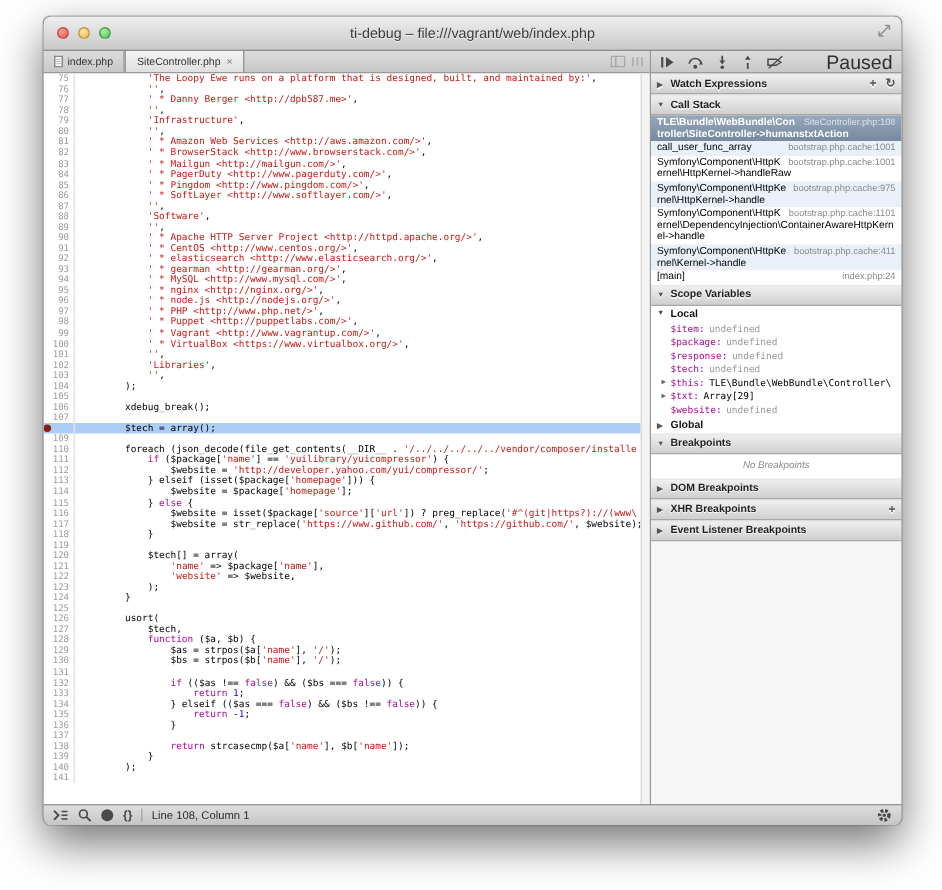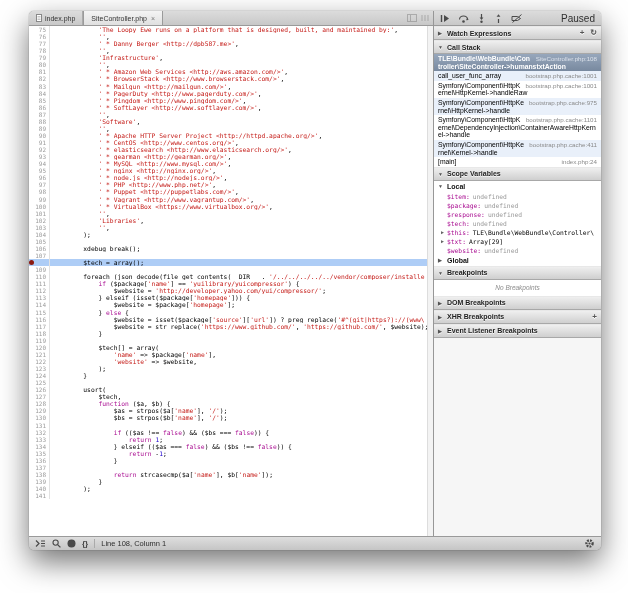--- a/index.html
+++ b/index.html
@@ -49,21 +49,21 @@
   .bp-dot{display:inline-block;width:5px;height:5px;border-radius:50%;background:#8b1a10;
           margin:1px 10px 0 0;vertical-align:top;}
   .tok-str{color:#c41a16;}
   .tok-kw{color:#a90d91;}
   .tok-num{color:#1c00cf;}
   .vscroll{position:absolute;right:0;top:0;bottom:0;width:5px;background:#f3f3f3;border-left:1px solid #ddd;}
   
   .sidebar{flex:1;display:flex;flex-direction:column;background:#f5f5f5;min-width:0;}
   .debugbar{height:14px;flex:none;background:linear-gradient(#dcdcdc,#c8c8c8);
             border-bottom:1px solid #9a9a9a;display:flex;align-items:center;gap:8px;padding:0 6px;}
-  .paused{margin-left:auto;font-size:10px;color:#2f2f2f;}
+  .paused{margin-left:auto;font-size:13px;color:#2f2f2f;}
   .sb-scroll{flex:1;overflow:hidden;display:flex;flex-direction:column;}
   .sb-header{height:12px;flex:none;background:linear-gradient(#efefef,#cfcfcf);
              border-bottom:1px solid #a8a8a8;border-top:1px solid #e8e8e8;
              display:flex;align-items:center;padding:0 4px;font-size:7px;font-weight:bold;
              color:#1f1f1f;text-shadow:0 1px 0 rgba(255,255,255,.8);}
   .tri{font-size:5px;color:#555;margin-right:3px;width:6px;display:inline-block;}
   .hdr-btns{margin-left:auto;display:flex;gap:6px;color:#555;}
   .hdr-btn{font-size:8px;line-height:8px;}
   
   .frame{padding:1px 4px;font-size:6.8px;line-height:7.6px;overflow:hidden;background:#fff;}
@@ -93,20 +93,33 @@
   .sb-sep{width:1px;height:9px;background:#aaa;}
   .gear{margin-left:auto;}
   .icon{display:inline-flex;align-items:center;justify-content:center;}
 </style>
 </head>
 <body>
 
 <div class="page">
   <div class="window">
 
+    <div class="titlebar">
+      <div class="traffic">
+        <span class="light r"></span>
+        <span class="light y"></span>
+        <span class="light g"></span>
+      </div>
+      <span class="wtitle">ti-debug – file:///vagrant/web/index.php</span>
+      <span class="resize-glyph icon">
+        <svg width="9" height="9">
+            <path d="M1 8 L8 1 M8 1 L5 1 M8 1 L8 4 M1 8 L4 8 M1 8 L1 5" stroke="#666" stroke-width="1" fill="none"></path>
+          </svg>
+      </span>
+    </div>
 
 
     <div class="content">
 
       <div class="editor-pane">
         <div class="tabstrip">
           <div class="filetab">
             <span class="icon">
               <svg width="6" height="8">
                   <rect x="0.5" y="0.5" width="5" height="7" fill="#fff" stroke="#888"></rect>

